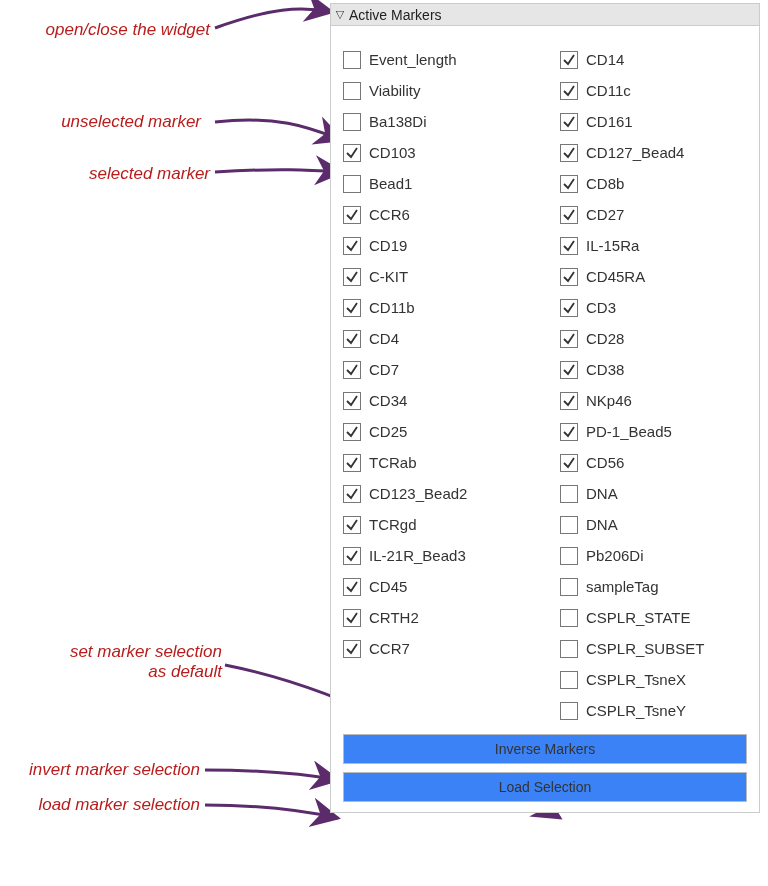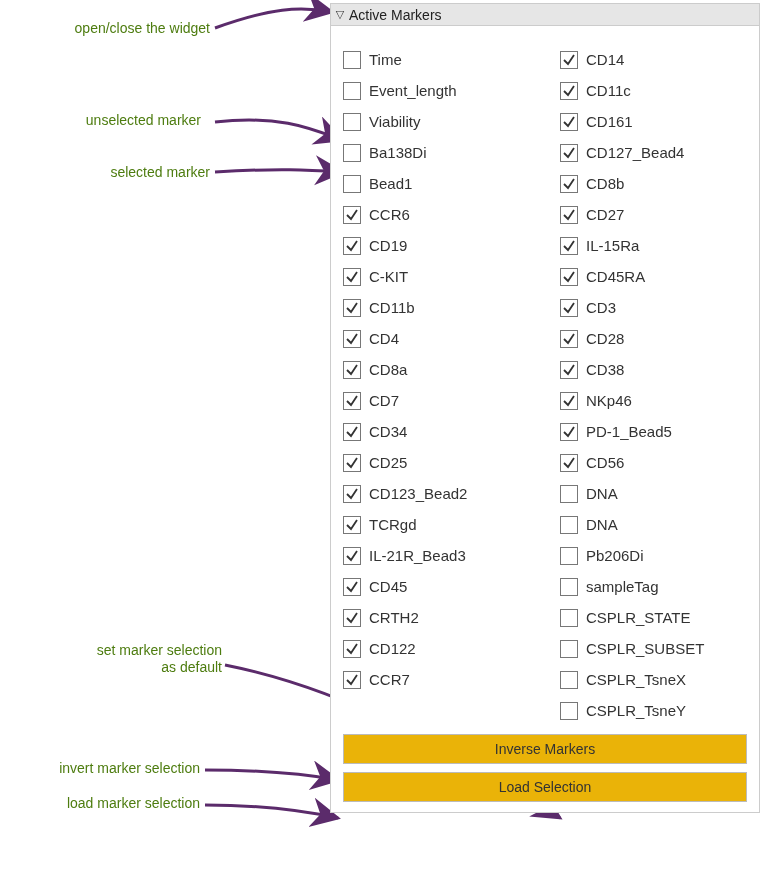--- a/index.html
+++ b/index.html
@@ -7,24 +7,25 @@
     margin: 0;
     width: 768px;
     height: 886px;
     background: #fff;
     font-family: "Segoe UI", Tahoma, sans-serif;
     font-size: 15px;
     position: relative;
   }
   .annotation {
     position: absolute;
-    color: #4d7c0f;
-    font-size: 14px;
+    color: #b91c1c;
+    font-size: 17px;
     text-align: right;
     line-height: 1.2;
+    font-style: italic;
   }
   .widget {
     position: absolute;
     left: 330px;
     top: 3px;
     width: 430px;
     border: 1px solid #ccc;
     background: #fff;
   }
   .titlebar {
@@ -74,21 +75,21 @@
   .cb svg { display: none; }
   .cb.checked svg { display: block; }
   .lbl {
     color: #333;
     font-size: 15px;
   }
   .btns {
     margin-top: 8px;
   }
   .btn {
-    background: #eab308;
+    background: #3b82f6;
     border: 1px solid #bbb;
     height: 30px;
     display: flex;
     align-items: center;
     justify-content: center;
     font-size: 14px;
     color: #333;
     cursor: pointer;
   }
   .btn-full { width: 100%; margin-bottom: 8px; }
@@ -132,35 +133,39 @@
 <div class="widget">
   <div class="titlebar">
     <span class="toggle">▽</span>
     <span class="title">Active Markers</span>
   </div>
   <div class="body">
     <div class="cols">
       <div class="col" id="col-left">
           <div class="row">
             <span class="cb"></span>
-            <span class="lbl">Time</span>
-          </div>
-          <div class="row">
-            <span class="cb"></span>
             <span class="lbl">Event_length</span>
           </div>
           <div class="row">
             <span class="cb"></span>
             <span class="lbl">Viability</span>
           </div>
           <div class="row">
             <span class="cb"></span>
             <span class="lbl">Ba138Di</span>
           </div>
           <div class="row">
+            <span class="cb checked">
+              <svg width="14" height="14" viewBox="0 0 14 14">
+                <path d="M2 7 L6 11 L12 2" stroke="#333" stroke-width="1.8" fill="none"></path>
+              </svg>
+            </span>
+            <span class="lbl">CD103</span>
+          </div>
+          <div class="row">
             <span class="cb"></span>
             <span class="lbl">Bead1</span>
           </div>
           <div class="row">
             <span class="cb checked">
               <svg width="14" height="14" viewBox="0 0 14 14">
                 <path d="M2 7 L6 11 L12 2" stroke="#333" stroke-width="1.8" fill="none"></path>
               </svg>
             </span>
             <span class="lbl">CCR6</span>
@@ -196,28 +201,20 @@
               </svg>
             </span>
             <span class="lbl">CD4</span>
           </div>
           <div class="row">
             <span class="cb checked">
               <svg width="14" height="14" viewBox="0 0 14 14">
                 <path d="M2 7 L6 11 L12 2" stroke="#333" stroke-width="1.8" fill="none"></path>
               </svg>
             </span>
-            <span class="lbl">CD8a</span>
-          </div>
-          <div class="row">
-            <span class="cb checked">
-              <svg width="14" height="14" viewBox="0 0 14 14">
-                <path d="M2 7 L6 11 L12 2" stroke="#333" stroke-width="1.8" fill="none"></path>
-              </svg>
-            </span>
             <span class="lbl">CD7</span>
           </div>
           <div class="row">
             <span class="cb checked">
               <svg width="14" height="14" viewBox="0 0 14 14">
                 <path d="M2 7 L6 11 L12 2" stroke="#333" stroke-width="1.8" fill="none"></path>
               </svg>
             </span>
             <span class="lbl">CD34</span>
           </div>
@@ -228,20 +225,28 @@
               </svg>
             </span>
             <span class="lbl">CD25</span>
           </div>
           <div class="row">
             <span class="cb checked">
               <svg width="14" height="14" viewBox="0 0 14 14">
                 <path d="M2 7 L6 11 L12 2" stroke="#333" stroke-width="1.8" fill="none"></path>
               </svg>
             </span>
+            <span class="lbl">TCRab</span>
+          </div>
+          <div class="row">
+            <span class="cb checked">
+              <svg width="14" height="14" viewBox="0 0 14 14">
+                <path d="M2 7 L6 11 L12 2" stroke="#333" stroke-width="1.8" fill="none"></path>
+              </svg>
+            </span>
             <span class="lbl">CD123_Bead2</span>
           </div>
           <div class="row">
             <span class="cb checked">
               <svg width="14" height="14" viewBox="0 0 14 14">
                 <path d="M2 7 L6 11 L12 2" stroke="#333" stroke-width="1.8" fill="none"></path>
               </svg>
             </span>
             <span class="lbl">TCRgd</span>
           </div>
@@ -261,28 +266,20 @@
             </span>
             <span class="lbl">CD45</span>
           </div>
           <div class="row">
             <span class="cb checked">
               <svg width="14" height="14" viewBox="0 0 14 14">
                 <path d="M2 7 L6 11 L12 2" stroke="#333" stroke-width="1.8" fill="none"></path>
               </svg>
             </span>
             <span class="lbl">CRTH2</span>
-          </div>
-          <div class="row">
-            <span class="cb checked">
-              <svg width="14" height="14" viewBox="0 0 14 14">
-                <path d="M2 7 L6 11 L12 2" stroke="#333" stroke-width="1.8" fill="none"></path>
-              </svg>
-            </span>
-            <span class="lbl">CD122</span>
           </div>
           <div class="row">
             <span class="cb checked">
               <svg width="14" height="14" viewBox="0 0 14 14">
                 <path d="M2 7 L6 11 L12 2" stroke="#333" stroke-width="1.8" fill="none"></path>
               </svg>
             </span>
             <span class="lbl">CCR7</span>
           </div>
         </div>

